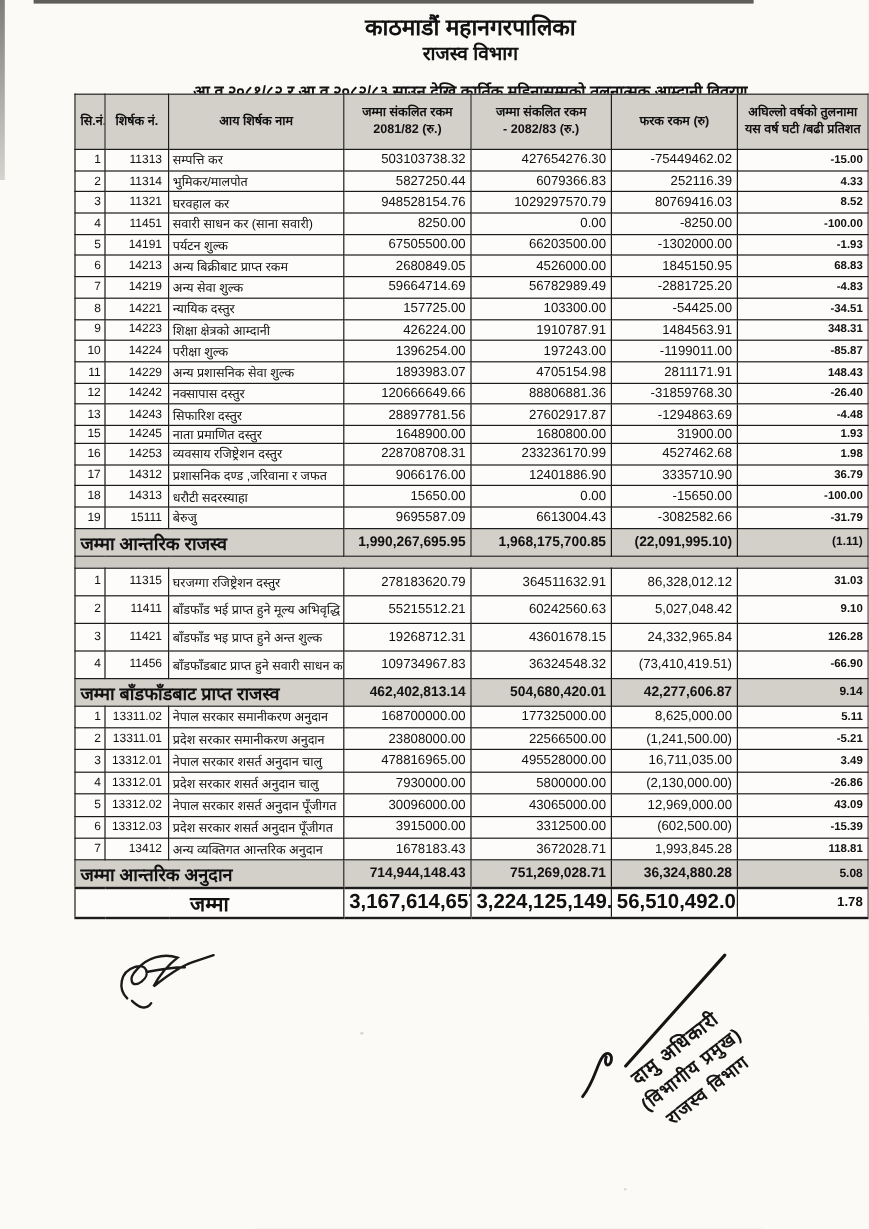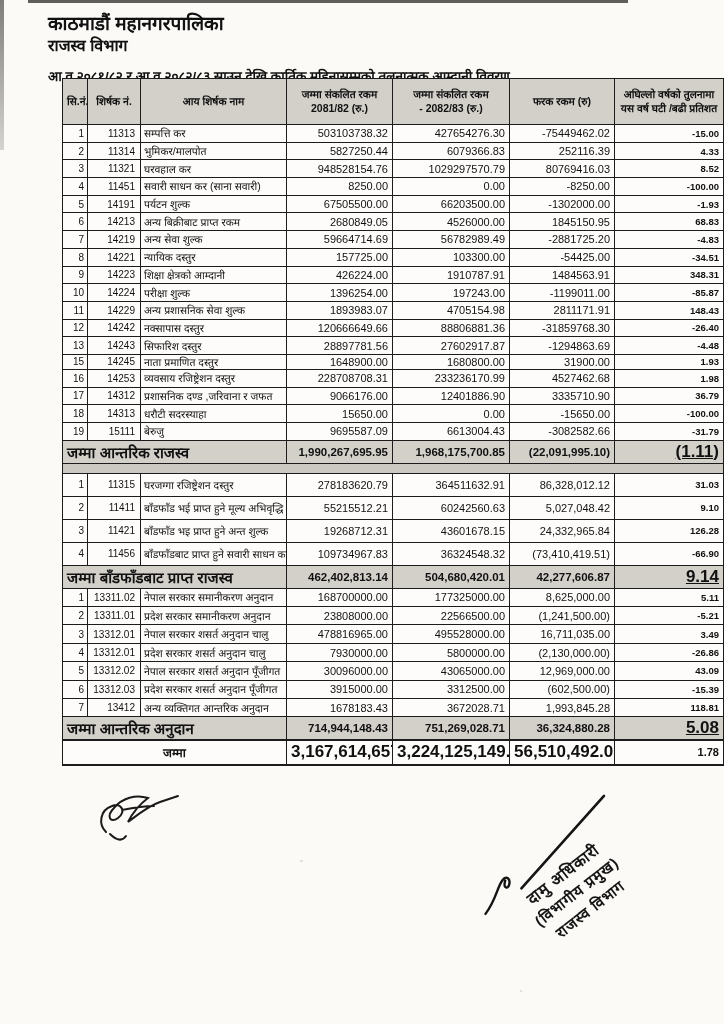--- a/index.html
+++ b/index.html
@@ -7,21 +7,21 @@
   body { font-family:"Liberation Sans","DejaVu Sans",sans-serif; color:#111; }
   .page {
     position:relative; width:724px; height:1024px; margin:0 auto;
     background:#fbfaf7; overflow:hidden;
   }
   
   .scan-top-line { position:absolute; top:0; left:28px; width:600px; height:3px; background:#2a2a2a; opacity:.75; }
   .scan-left-edge { position:absolute; top:0; left:0; width:4px; height:150px; background:linear-gradient(#2a2a2a,#bdbab4); opacity:.6; }
   .speck { position:absolute; background:#b9b6af; border-radius:50%; opacity:.5; }
 
-  .title-block { position:absolute; top:12px; left:48px; width:660px; text-align:left; }
+  .title-block { position:absolute; top:12px; left:62px; width:660px; text-align:center; }
   .title-1 { font-size:19px; font-weight:bold; line-height:1.25; }
   .title-2 { font-size:16px; font-weight:bold; line-height:1.3; }
   .subtitle { margin-top:10px; font-size:13.5px; font-weight:bold; }
 
   table.report {
     position:absolute; top:78px; left:62px; width:661px;
     border-collapse:collapse; table-layout:fixed;
     background:#fdfcfa;
   }
   .report th, .report td {
@@ -42,24 +42,24 @@
 
   td.c-sn   { text-align:right; font-size:10px; padding-right:3px; }
   td.c-code { text-align:right; font-size:10px; padding-right:5px; }
   td.c-name { text-align:left; font-size:10.5px; white-space:nowrap; padding-left:3px; }
   td.c-num  { text-align:right; font-size:11px; white-space:nowrap; }
   td.c-pct  { text-align:right; font-size:9.5px; font-weight:bold; white-space:nowrap; }
 
   tr.total-row td { background:#d3d0ca; font-weight:bold; }
   tr.total-row td.label { font-size:15px; }
   tr.total-row td.c-num { font-size:11.5px; }
-  tr.total-row td.c-pct { font-size:17px;text-decoration:underline; }
+  tr.total-row td.c-pct { font-size:10px; }
   tr.spacer-row td { background:#ccc9c3; height:10px; padding:0; }
   tr.grand-row td { font-weight:bold; border-width:2px 1px 2px 1px; }
-  tr.grand-row td.label { text-align:center; font-size:12px; }
+  tr.grand-row td.label { text-align:center; font-size:17px; }
   tr.grand-row td.c-num { font-size:17px; }
   tr.grand-row td.c-pct { font-size:11px; }
 
   
   .sign-left { position:absolute; left:92px; top:788px; width:95px; height:62px; }
   .sign-right {
     position:absolute; left:468px; top:828px; width:235px; height:150px;
     transform:rotate(-38deg); transform-origin:center center;
     text-align:center; color:#151515;
   }

